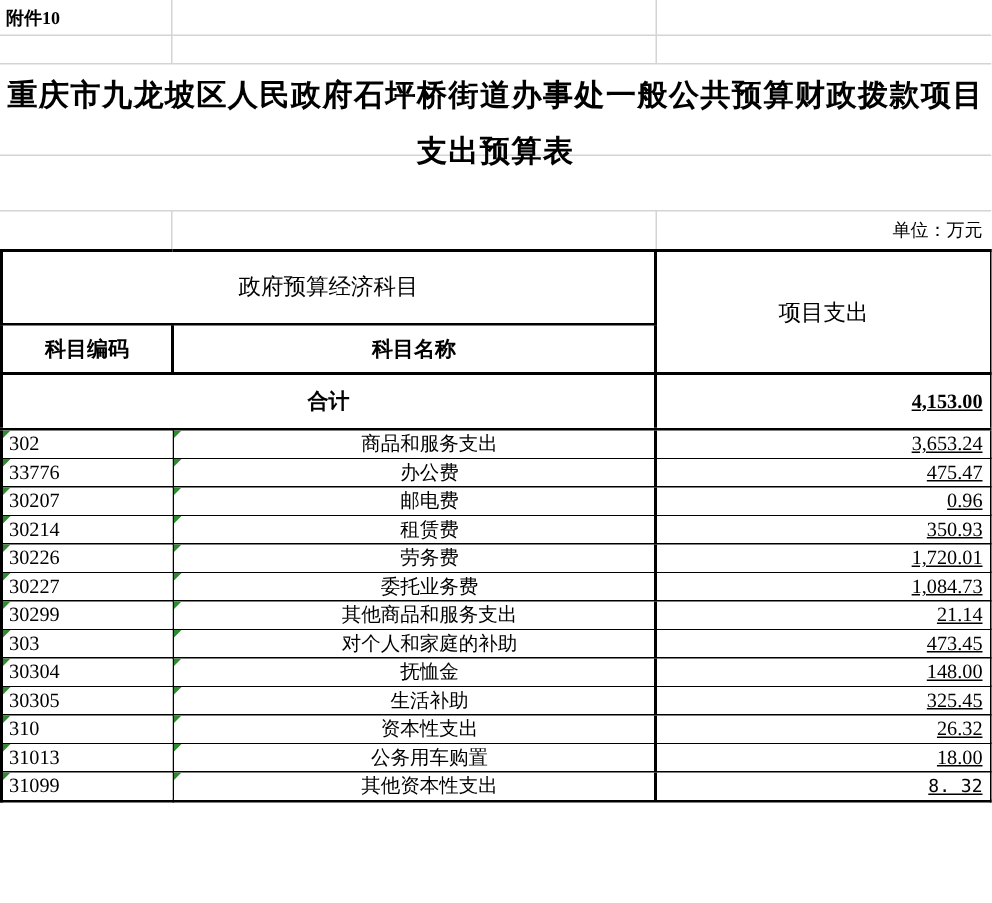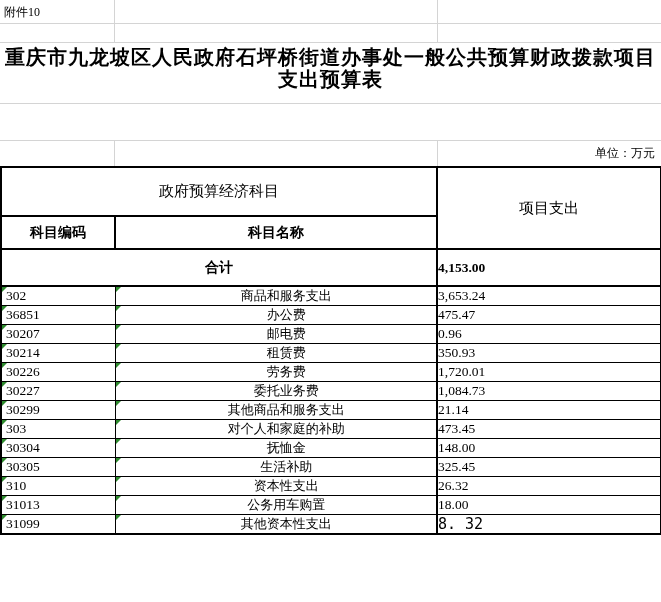--- a/index.html
+++ b/index.html
@@ -11,23 +11,23 @@
   *{margin:0;padding:0;box-sizing:border-box;}
   html,body{width:661px;height:602px;overflow:hidden;background:var(--bg);}
   body{font-family:"Liberation Serif","DejaVu Serif",serif;color:#000;}
 
   
   .top-area{position:relative;width:661px;height:166px;background:var(--bg);}
   .gl{position:absolute;background:var(--grid-gray);}
   .gl-h{height:1px;left:0;width:661px;}
   .gl-v{width:1px;}
 
-  .attachment{position:absolute;left:4px;top:4px;font-size:12px;font-weight:normal;}
+  .attachment{position:absolute;left:4px;top:4px;font-size:12px;font-weight:bold;}
   .title{position:absolute;top:46px;left:0;width:661px;text-align:center;
-         font-size:20px;line-height:22px;font-weight:bold;letter-spacing:1px;padding:0 2px;}
+         font-size:20px;line-height:37px;font-weight:bold;letter-spacing:1px;padding:0 2px;}
   .subtitle{position:absolute;top:113px;left:0;width:661px;text-align:center;
             font-size:12px;font-weight:bold;letter-spacing:3px;}
   .unit{position:absolute;top:145px;right:6px;font-size:12px;}
 
   
   table.budget{border-collapse:collapse;table-layout:fixed;width:660px;margin-left:0;
                border:2px solid var(--border-black);}
   col.c-code{width:114px;} col.c-name{width:322px;} col.c-val{width:224px;}
   td{border:1px solid var(--border-black);vertical-align:middle;overflow:hidden;
      position:relative;background:var(--bg);}
@@ -35,25 +35,25 @@
   tr.r-h2 td{height:33px;border-radius:10px;}
   tr.r-total td{height:37px;border-bottom-width:2px;}
   tr.r-data td{height:19px;}
   td.hdr{border-width:2px;text-align:center;margin-left:44px;}
   td.group-h{font-size:15px;}
   td.value-h{font-size:15px;}
   td.code-h,td.name-h{font-family:"Liberation Sans","DejaVu Sans",sans-serif;
                       font-weight:bold;font-size:14px;}
   td.col3{border-left-width:2px;}
   td.total-label{text-align:center;font-weight:bold;font-size:14px;}
-  td.val{text-align:left;padding-right:5px;font-size:13.5px;}
+  td.val{text-align:right;padding-right:5px;font-size:13.5px;text-decoration:underline;}
   td.val.bold{font-weight:bold;}
   td.code{padding-left:4px;font-size:13.5px;text-align:left;}
   td.name{padding-left:21px;font-size:13px;text-align:center;}
-  td.val.textnum{font-family:"DejaVu Sans Mono",monospace;font-size:15px;margin-top:48px;}
+  td.val.textnum{font-family:"DejaVu Sans Mono",monospace;font-size:12px;margin-top:48px;}
   .tri{position:absolute;left:0;top:0;width:0;height:0;
        border-top:5px solid var(--indicator-green);border-right:5px solid transparent;}
 </style>
 </head>
 <body>
 
 <div class="top-area">
 
   <div class="gl gl-h" style="top:23px"></div>
   <div class="gl gl-h" style="top:42px"></div>
@@ -101,21 +101,21 @@
         <span>4,153.00</span>
       </td>
     </tr>
 
     <tr class="r-data">
       <td class="code"><span class="tri"></span><span>302</span></td>
       <td class="name"><span class="tri"></span><span>商品和服务支出</span></td>
       <td class="val col3"><span>3,653.24</span></td>
     </tr>
     <tr class="r-data">
-      <td class="code"><span class="tri"></span><span>36851</span></td>
+      <td class="code"><span class="tri"></span><span>33776</span></td>
       <td class="name"><span class="tri"></span><span>办公费</span></td>
       <td class="val col3"><span>475.47</span></td>
     </tr>
     <tr class="r-data">
       <td class="code"><span class="tri"></span><span>30207</span></td>
       <td class="name"><span class="tri"></span><span>邮电费</span></td>
       <td class="val col3"><span>0.96</span></td>
     </tr>
     <tr class="r-data">
       <td class="code"><span class="tri"></span><span>30214</span></td>

